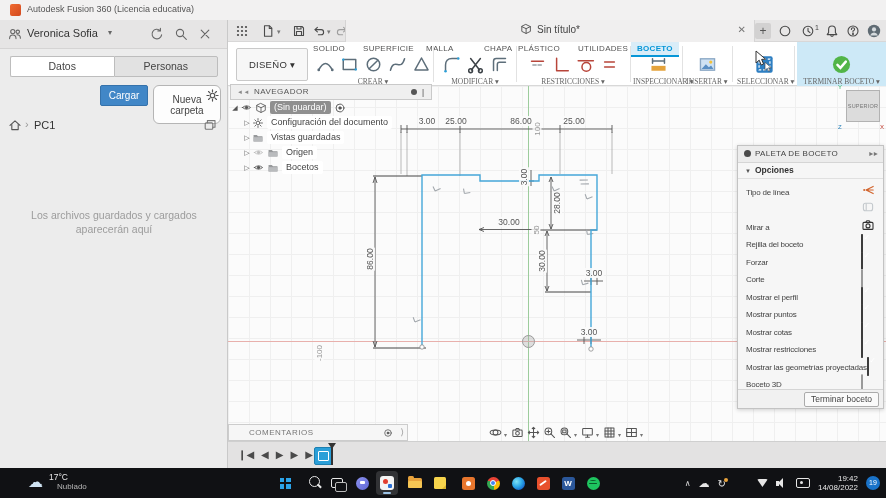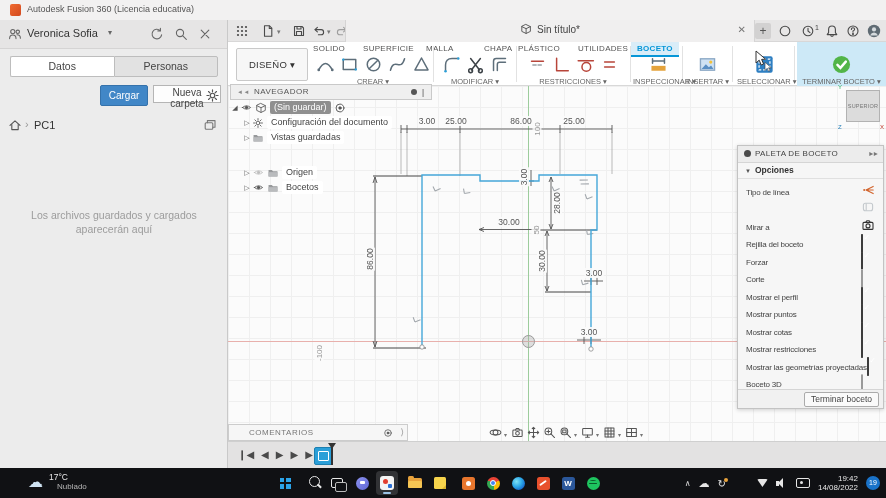--- a/index.html
+++ b/index.html
@@ -20,22 +20,22 @@
   .lp-user{position:absolute;left:27px;top:7px;font-size:11px;color:#333;}
   .lp-carat{position:absolute;top:8px;font-size:8px;color:#666;}
   .lp-hico{position:absolute;top:7px;width:14px;height:14px;color:#666;}
   .lp-tabs{position:absolute;left:10px;top:36px;width:208px;height:21px;display:flex;}
   .lp-tab{flex:1;border:1px solid #bdbdbd;background:#e2e2e2;font-size:10.5px;color:#444;text-align:center;line-height:19px;}
   .lp-tab.active{background:#fff;}
   .lp-tab:first-child{border-right:none;border-radius:2px 0 0 2px;}
   .lp-tab:last-child{border-radius:0 2px 2px 0;}
   .btn-blue{position:absolute;left:100px;top:65px;width:48px;height:21px;background:#4187c7;color:#fff;
     border:1px solid #3572ab;border-radius:2px;font-size:10px;font-family:inherit;}
-  .btn-plain{position:absolute;left:152px;top:65px;width:72px;height:18px;background:#fdfdfd;color:#444;
-    border:1px solid #b5b5b5;border-radius:0;font-size:10px;font-family:inherit;width:50px;left:153px;width:68px;}
+  .btn-plain{position:absolute;left:152px;top:65px;width:72px;height:39px;background:#fdfdfd;color:#444;
+    border:1px solid #b5b5b5;border-radius:6px;font-size:10px;font-family:inherit;width:50px;left:153px;width:68px;}
   .lp-gear{position:absolute;left:205px;top:68px;width:15px;height:15px;color:#555;}
   .lp-path{position:absolute;left:0;top:95px;width:100%;height:22px;}
   .lp-home{position:absolute;left:8px;top:3px;width:14px;height:14px;color:#555;}
   .lp-sep{position:absolute;left:25px;top:3px;font-size:11px;color:#999;}
   .lp-crumb{position:absolute;left:34px;top:4px;font-size:11px;color:#333;}
   .lp-stack{position:absolute;left:203px;top:3px;width:14px;height:14px;color:#777;}
   .lp-empty{position:absolute;left:29px;top:188px;width:170px;text-align:center;font-size:10.5px;line-height:14px;color:#9c9c9c;}
 
   
   .appbar{position:absolute;left:228px;top:20px;width:658px;height:22px;background:#e7e6e6;border-bottom:1px solid #d8d7d7;box-sizing:border-box;}
@@ -47,21 +47,21 @@
   .ab-close{position:absolute;right:8px;top:4px;font-size:10px;color:#777;}
   .ab-plus{position:absolute;left:527px;top:3px;width:16px;height:16px;background:#d2d1d1;border-radius:2px;color:#555;text-align:center;line-height:16px;font-size:12px;}
   .ab-clock-n{position:absolute;left:587px;top:4px;font-size:7px;color:#444;}
 
   
   .ribbon{position:absolute;left:228px;top:42px;width:658px;height:44px;background:#fff;border-bottom:1px solid #d8d8d8;box-sizing:border-box;}
   .design-btn{position:absolute;left:8px;top:6px;width:70px;height:31px;border:1px solid #c9c9c9;background:#f7f7f7;border-radius:2px;
     font-size:9.5px;color:#333;text-align:center;line-height:31px;letter-spacing:.3px;}
   .rtab{position:absolute;top:2px;font-size:8px;color:#555;letter-spacing:.3px;}
   .rtab.active{background:#d9edf8;color:#0696d7;padding:2px 6px;top:0;border-bottom:2px solid #0696d7;font-weight:bold;}
-  .rgroup{position:absolute;top:11px;height:33px;}
+  .rgroup{position:absolute;top:11px;height:33px;font-family:Liberation Serif, serif;}
   .rgroup.hl{top:0;height:44px;background:#cde9f7;}
   .rgroup.hl .ricons{margin-top:11px;}
   .ricons{display:flex;justify-content:center;align-items:center;gap:5px;height:22px;}
   .ri{width:19px;height:19px;color:#5d6e7a;}
   .rlabel{text-align:center;font-size:7.5px;color:#666;margin-top:2px;white-space:nowrap;}
   .g2 .ri{color:#b8453a;}
   .ri-trim-icon{color:#3c4247;}
   .vdiv{position:absolute;top:4px;width:1px;height:36px;background:#e2e2e2;}
   .pointer{position:absolute;left:755px;top:50px;width:13px;height:17px;z-index:40;}
 
@@ -648,21 +648,21 @@
           <span class="nav-ico ic">
             <svg viewBox="0 0 14 14" width="100%" height="100%">
               <g>
                 <path d="M1.8 3.4 H5.6 L7 4.9 H12.2 V11 H1.8 Z" fill="#97999b"></path>
                 <path d="M1.8 6 H12.2 V11 H1.8 Z" fill="#b9bbbd"></path>
               </g>
             </svg>
           </span>
           <span class="nav-chip">Vistas guardadas</span>
         </div>
-        <div class="nav-row" style="padding-left: 12px; margin-top: 20px;">
+        <div class="nav-row" style="padding-left: 12px;">
           <span class="nav-tri">▷</span>
           <span class="nav-eye ic dim-eye">
             <svg viewBox="0 0 14 14" width="100%" height="100%">
               <g stroke="currentColor" fill="none" stroke-width="1.1" stroke-linecap="round" stroke-linejoin="round">
                 <path d="M1.8 7 Q7 2.6 12.2 7 Q7 11.4 1.8 7 Z"></path>
                 <circle cx="7" cy="7" r="1.5" fill="currentColor"></circle>
               </g>
             </svg>
           </span>
           <span class="nav-ico ic">

